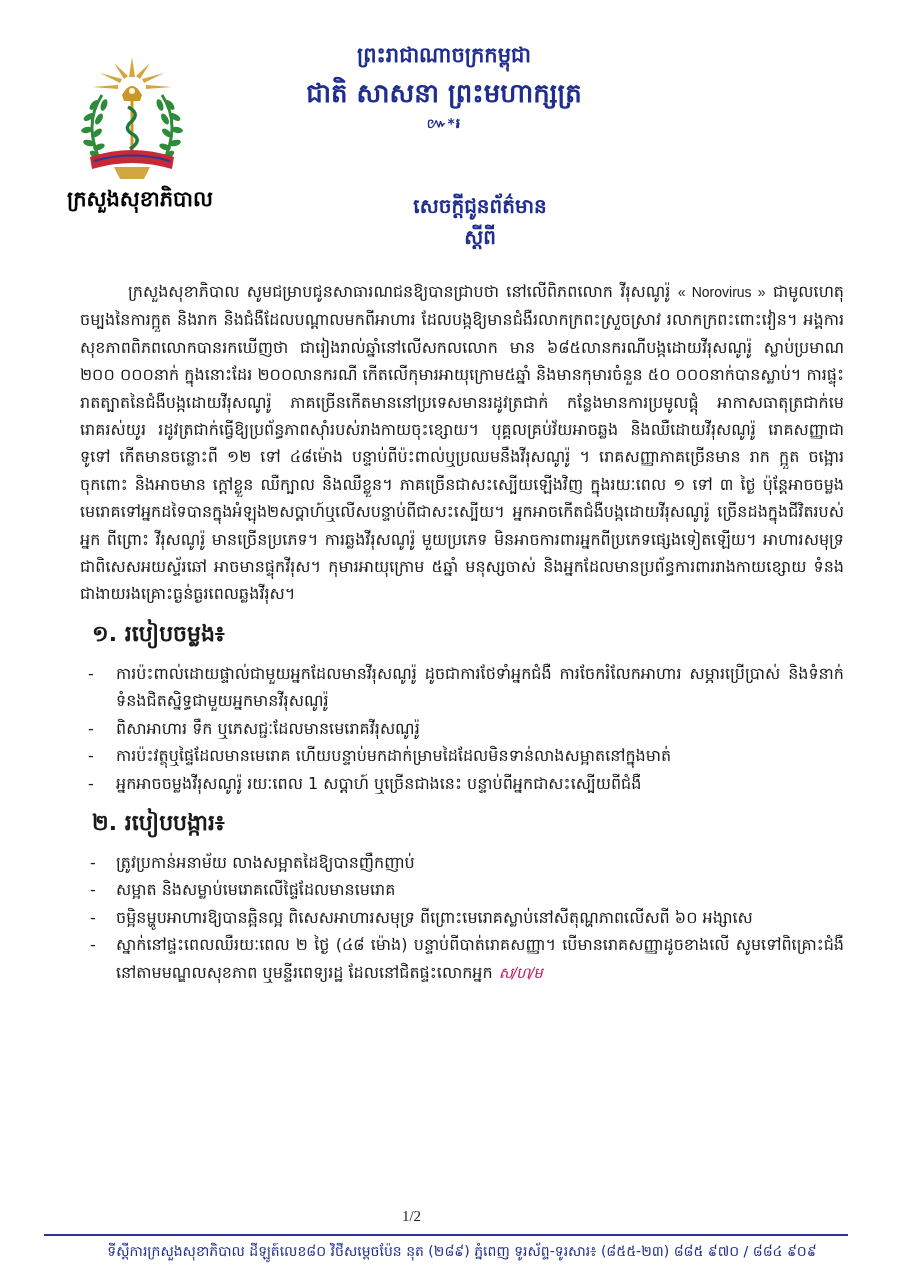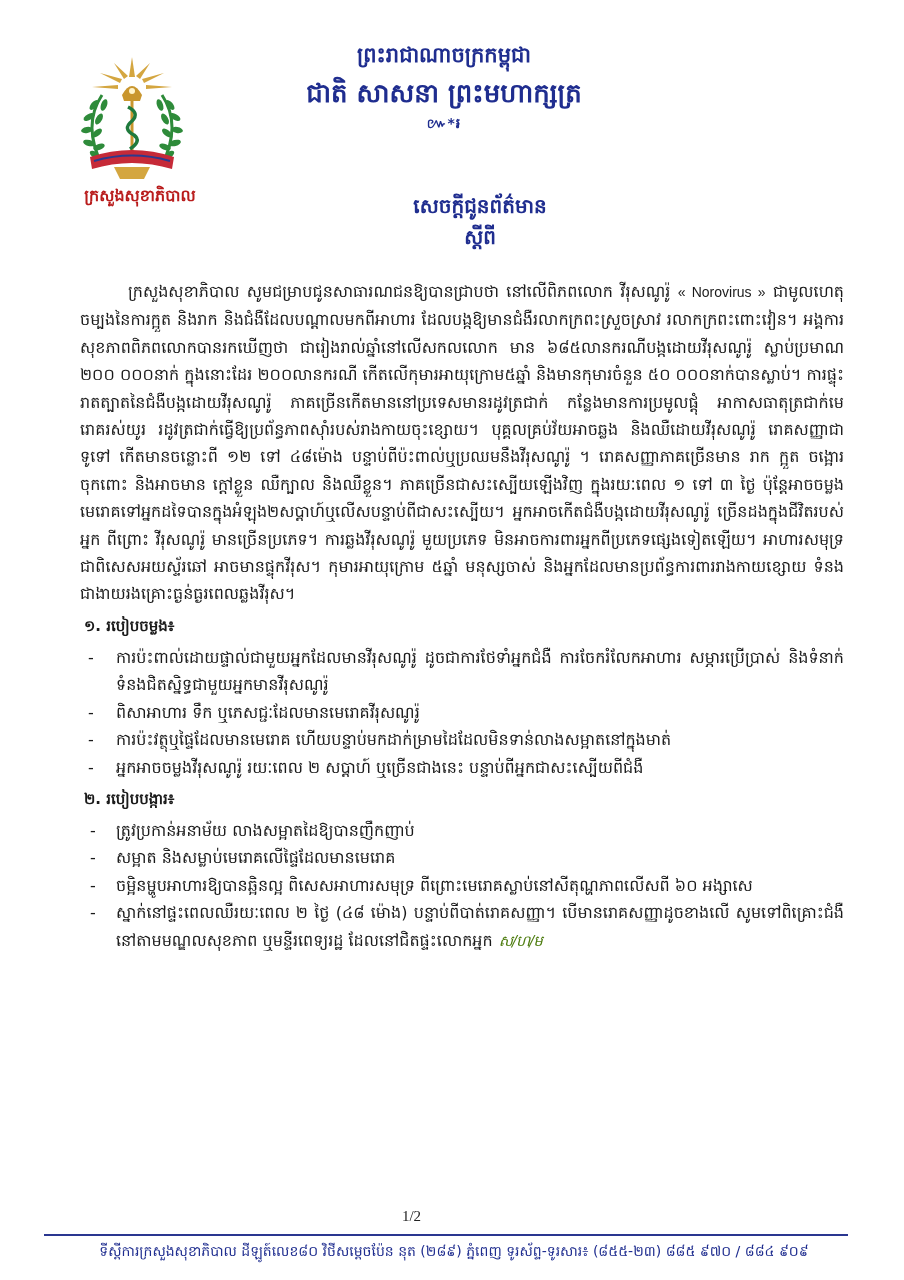--- a/index.html
+++ b/index.html
@@ -3,56 +3,56 @@
 <meta charset="utf-8">
 <style>
   html, body { margin: 0; padding: 0; background: #ffffff; }
   body { width: 904px; height: 1280px; position: relative; overflow: hidden;
          font-family: "DejaVu Sans", sans-serif; color: #1a1a1a; }
   .page { position: absolute; left: 0; top: 0; width: 904px; height: 1280px; }
 
   
   .logo { position: absolute; left: 72px; top: 55px; width: 120px; height: 130px; }
   .ministry-name { position: absolute; left: 40px; top: 185px; width: 200px; text-align: center;
-                   font-size: 16px; font-weight: bold; color: #b91c1c; }
+                   font-size: 21px; font-weight: bold; color: #000000; }
   .kingdom { position: absolute; left: 274px; top: 36px; width: 340px; text-align: center;
              color: #1f2d8f; font-weight: bold; }
   .kingdom .l1 { font-size: 21px; line-height: 38px; }
   .kingdom .l2 { font-size: 26px; line-height: 38px; }
   .kingdom .orn { font-size: 14px; line-height: 22px; color: #1f2d8f; letter-spacing: 1px; }
 
   .titles { position: absolute; left: 100px; top: 190px; width: 760px; text-align: center;
             color: #1f2d8f; font-weight: bold; }
   .titles .t1 { font-size: 20px; line-height: 32px; }
   .titles .t2 { font-size: 20px; line-height: 30px; font-family: Liberation Serif, serif; }
   .titles .t3 { font-size: 20px; line-height: 32px; }
   .titles .t3 .latin { font-family: "Liberation Sans", sans-serif; font-weight: normal; font-size: 16px; color: #1f2d8f; }
 
   
   .body { position: absolute; left: 80px; top: 278px; width: 764px; font-size: 16px; line-height: 27.4px;
           color: #1a1a1a; text-align: justify; }
   .para { text-indent: 48px; margin: 0; }
   .latin-inline { font-family: "Liberation Sans", sans-serif; font-size: 14px; }
-  .section-h { font-weight: bold; font-size: 15px; margin: 4px; line-height: 28px; }
+  .section-h { font-weight: bold; font-size: 22px; margin: 12px; line-height: 28px; }
   .intro-line { margin: 0; padding-left: 22px; }
   .bullets { list-style: none; margin: 0; padding: 0; }
   .bullets li { position: relative; padding-left: 36px; margin: 0; }
   .bullets li .dash { position: absolute; left: 8px; top: 0; }
   .bullets2 li { padding-left: 36px; }
   .bullets2 li .dash { left: 10px; }
 
-  .signature { display: inline-block; color: #4d7c0f; font-style: italic; font-family: "DejaVu Serif", serif;
+  .signature { display: inline-block; color: #be185d; font-style: italic; font-family: "DejaVu Serif", serif;
                font-size: 15px; margin-left: 6px; letter-spacing: -1px; }
 
   
   .page-num { position: absolute; left: 0; width: 823px; top: 1208px; text-align: center;
               font-family: "Liberation Serif", serif; font-size: 15px; color: #222; }
   .footer-rule { position: absolute; left: 44px; width: 804px; top: 1234px; height: 0;
                  border-top: 2px solid #2a3690; }
-  .footer-text { position: absolute; left: 32px; width: 844px; top: 1240px; text-align: center;
+  .footer-text { position: absolute; left: 40px; width: 844px; top: 1240px; text-align: center;
                  color: #1f2d8f; font-size: 14px; line-height: 22px; white-space: nowrap; }
 </style>
 </head>
 <body>
 
 <div class="page">
 
   <div class="logo">
     <svg width="120" height="130" viewBox="0 0 120 130">
 
@@ -122,21 +122,21 @@
       <span>ក្រសួងសុខាភិបាល សូមជម្រាបជូនសាធារណជនឱ្យបានជ្រាបថា នៅលើពិភពលោក វីរុសណូរ៉ូ</span>
       <span class="latin-inline">« Norovirus »</span>
       <span>ជាមូលហេតុចម្បងនៃការក្អួត និងរាក និងជំងឺដែលបណ្ដាលមកពីអាហារ ដែលបង្កឱ្យមានជំងឺរលាកក្រពះស្រួចស្រាវ រលាកក្រពះពោះវៀន។ អង្គការសុខភាពពិភពលោកបានរកឃើញថា ជារៀងរាល់ឆ្នាំនៅលើសកលលោក មាន ៦៨៥លានករណីបង្កដោយវីរុសណូរ៉ូ ស្លាប់ប្រមាណ ២០០ ០០០នាក់ ក្នុងនោះដែរ ២០០លានករណី កើតលើកុមារអាយុក្រោម៥ឆ្នាំ និងមានកុមារចំនួន ៥០ ០០០នាក់បានស្លាប់។ ការផ្ទុះរាតត្បាតនៃជំងឺបង្កដោយវីរុសណូរ៉ូ ភាគច្រើនកើតមាននៅប្រទេសមានរដូវត្រជាក់ កន្លែងមានការប្រមូលផ្ដុំ អាកាសធាតុត្រជាក់មេរោគរស់យូរ រដូវត្រជាក់ធ្វើឱ្យប្រព័ន្ធភាពស៊ាំរបស់រាងកាយចុះខ្សោយ។ បុគ្គលគ្រប់វ័យអាចឆ្លង និងឈឺដោយវីរុសណូរ៉ូ រោគសញ្ញាជាទូទៅ កើតមានចន្លោះពី ១២ ទៅ ៤៨ម៉ោង បន្ទាប់ពីប៉ះពាល់ឬប្រឈមនឹងវីរុសណូរ៉ូ ។ រោគសញ្ញាភាគច្រើនមាន រាក ក្អួត ចង្អោរ ចុកពោះ និងអាចមាន ក្ដៅខ្លួន ឈឺក្បាល និងឈឺខ្លួន។ ភាគច្រើនជាសះស្បើយឡើងវិញ ក្នុងរយៈពេល ១ ទៅ ៣ ថ្ងៃ ប៉ុន្តែអាចចម្លងមេរោគទៅអ្នកដទៃបានក្នុងអំឡុង២សប្ដាហ៍ឬលើសបន្ទាប់ពីជាសះស្បើយ។ អ្នកអាចកើតជំងឺបង្កដោយវីរុសណូរ៉ូ ច្រើនដងក្នុងជីវិតរបស់អ្នក ពីព្រោះ វីរុសណូរ៉ូ មានច្រើនប្រភេទ។ ការឆ្លងវីរុសណូរ៉ូ មួយប្រភេទ មិនអាចការពារអ្នកពីប្រភេទផ្សេងទៀតឡើយ។ អាហារសមុទ្រ ជាពិសេសអយស្ទ័រឆៅ អាចមានផ្ទុកវីរុស។ កុមារអាយុក្រោម ៥ឆ្នាំ មនុស្សចាស់ និងអ្នកដែលមានប្រព័ន្ធការពាររាងកាយខ្សោយ ទំនងជាងាយរងគ្រោះធ្ងន់ធ្ងរពេលឆ្លងវីរុស។</span>
     </p>
 
     <p class="section-h">១. របៀបចម្លង៖</p>
     <ul class="bullets">
       <li><span class="dash">-</span><span>ការប៉ះពាល់ដោយផ្ទាល់ជាមួយអ្នកដែលមានវីរុសណូរ៉ូ ដូចជាការថែទាំអ្នកជំងឺ ការចែករំលែកអាហារ សម្ភារប្រើប្រាស់ និងទំនាក់ទំនងជិតស្និទ្ធជាមួយអ្នកមានវីរុសណូរ៉ូ</span></li>
       <li><span class="dash">-</span><span>ពិសាអាហារ ទឹក ឬភេសជ្ជៈដែលមានមេរោគវីរុសណូរ៉ូ</span></li>
       <li><span class="dash">-</span><span>ការប៉ះវត្ថុឬផ្ទៃដែលមានមេរោគ ហើយបន្ទាប់មកដាក់ម្រាមដៃដែលមិនទាន់លាងសម្អាតនៅក្នុងមាត់</span></li>
-      <li><span class="dash">-</span><span>អ្នកអាចចម្លងវីរុសណូរ៉ូ រយៈពេល ២ សប្ដាហ៍ ឬច្រើនជាងនេះ បន្ទាប់ពីអ្នកជាសះស្បើយពីជំងឺ</span></li>
+      <li><span class="dash">-</span><span>អ្នកអាចចម្លងវីរុសណូរ៉ូ រយៈពេល 1 សប្ដាហ៍ ឬច្រើនជាងនេះ បន្ទាប់ពីអ្នកជាសះស្បើយពីជំងឺ</span></li>
     </ul>
 
     <p class="section-h">២. របៀបបង្ការ៖</p>
     <ul class="bullets bullets2">
       <li><span class="dash">-</span><span>ត្រូវប្រកាន់អនាម័យ លាងសម្អាតដៃឱ្យបានញឹកញាប់</span></li>
       <li><span class="dash">-</span><span>សម្អាត និងសម្លាប់មេរោគលើផ្ទៃដែលមានមេរោគ</span></li>
       <li><span class="dash">-</span><span>ចម្អិនម្ហូបអាហារឱ្យបានឆ្អិនល្អ ពិសេសអាហារសមុទ្រ ពីព្រោះមេរោគស្លាប់នៅសីតុណ្ហភាពលើសពី ៦០ អង្សាសេ</span></li>
       <li><span class="dash">-</span><span>ស្នាក់នៅផ្ទះពេលឈឺរយៈពេល ២ ថ្ងៃ (៤៨ ម៉ោង) បន្ទាប់ពីបាត់រោគសញ្ញា។ បើមានរោគសញ្ញាដូចខាងលើ សូមទៅពិគ្រោះជំងឺ នៅតាមមណ្ឌលសុខភាព ឬមន្ទីរពេទ្យរដ្ឋ ដែលនៅជិតផ្ទះលោកអ្នក</span><span class="signature">ស/ហ/ម</span></li>
     </ul>
   </div>

